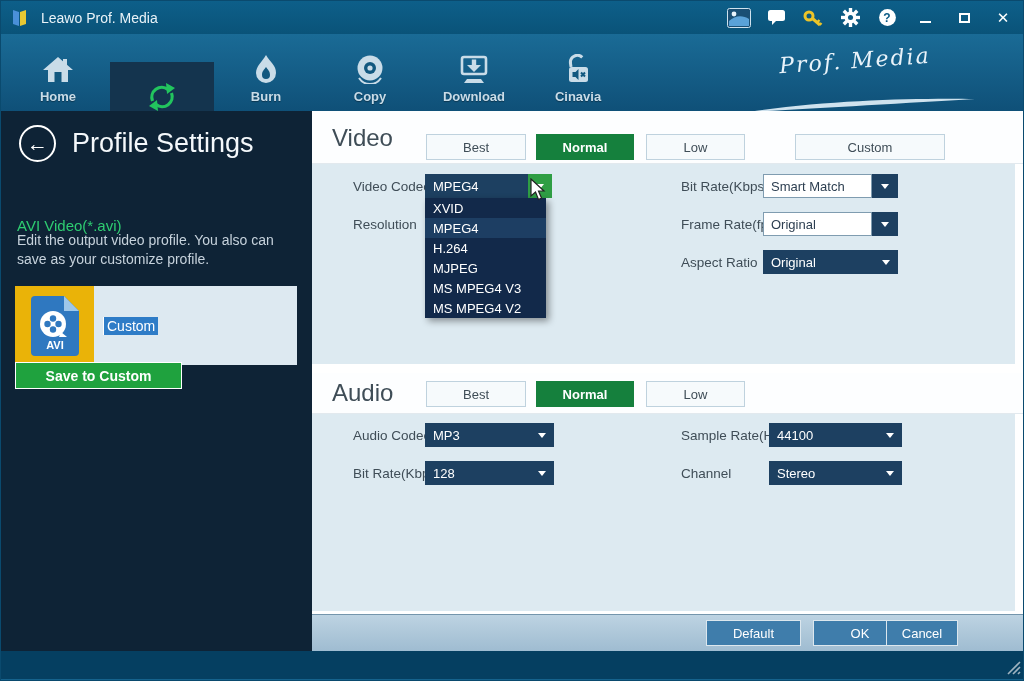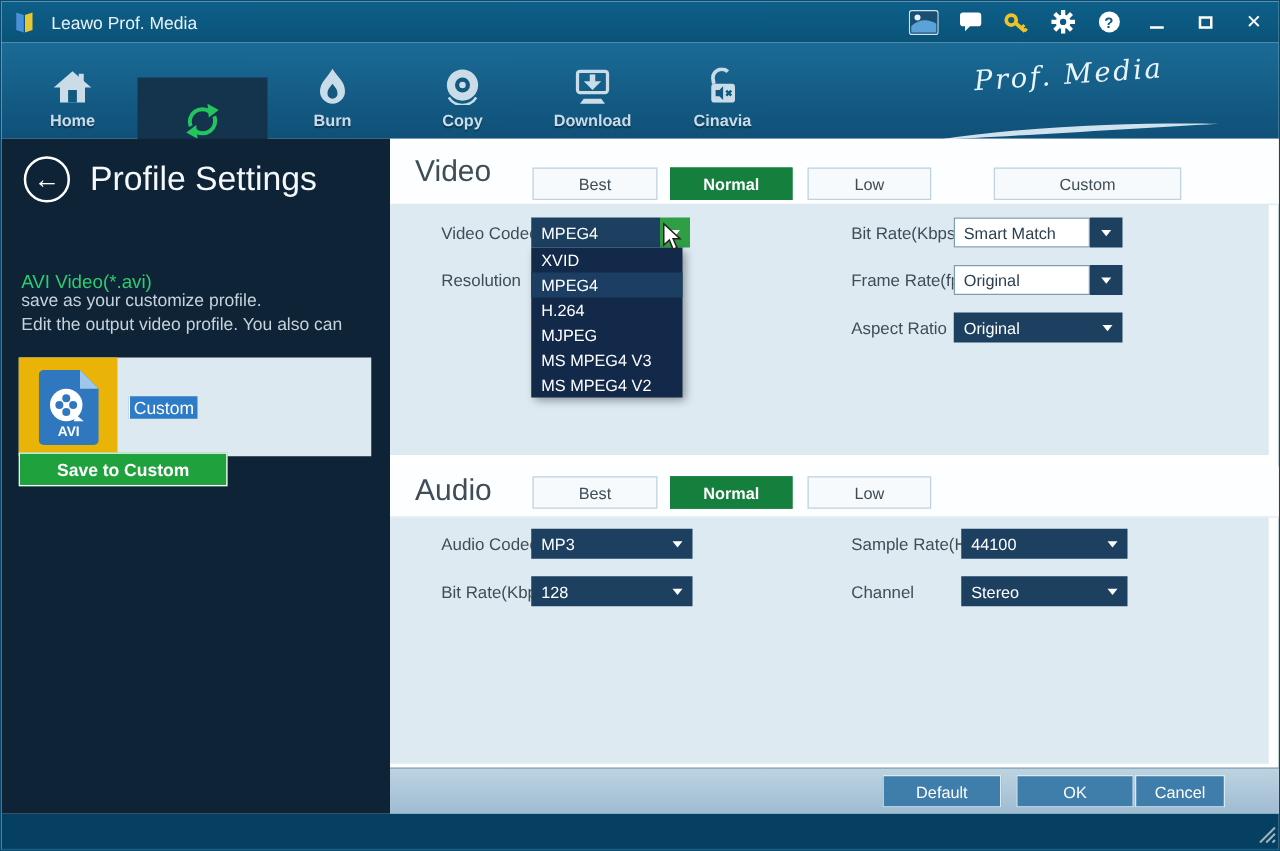--- a/index.html
+++ b/index.html
@@ -210,22 +210,22 @@
     <svg class="brand-swoosh" width="230" height="18" viewBox="0 0 230 18">
         <path d="M2 16 C 80 4 170 2 228 3 C 160 7 60 13 2 16 Z" fill="#cfe2ee"></path>
       </svg>
   </div>
 
   <div id="sidebar">
     <div class="back-btn">←</div>
     <div class="sb-title">Profile Settings</div>
     <div class="sb-profile-name">AVI Video(*.avi)</div>
     <div class="sb-desc">
+      <div>Edit the output video profile. You also can</div>
       <div>save as your customize profile.</div>
-      <div>Edit the output video profile. You also can</div>
     </div>
     <div class="profile-card">
       <div class="card-icon-area">
         <svg width="48" height="60" viewBox="0 0 48 60">
           <path d="M4 0 H33 L48 15 V56 a4 4 0 0 1 -4 4 H4 a4 4 0 0 1 -4 -4 V4 a4 4 0 0 1 4 -4 Z" fill="#2f78c0"></path>
           <polygon points="33,0 48,15 33,15" fill="#9ec7ea"></polygon>
           <circle cx="22" cy="28" r="13" fill="#ffffff"></circle>
           <circle cx="22" cy="22.5" r="3.2" fill="#2f78c0"></circle>
           <circle cx="22" cy="33.5" r="3.2" fill="#2f78c0"></circle>
           <circle cx="16.5" cy="28" r="3.2" fill="#2f78c0"></circle>
@@ -321,21 +321,21 @@
 
   <span class="lbl" style="left:680px; top:465px;">Channel</span>
   <div class="navy-field" style="left:768px; top:460px; width:133px;">
     <span>Stereo</span>
     <span class="chev"></span>
   </div>
 
   <div id="bottombar">
     <div class="dlg-btn" style="left:394px; width:95px;">Default</div>
     <div class="dlg-btn" style="left:501px; width:94px;">OK</div>
-    <div class="dlg-btn" style="left:596px; width:72px;">Cancel</div>
+    <div class="dlg-btn" style="left:574px; width:72px;">Cancel</div>
   </div>
 
   <div id="footer">
     <svg class="resize-grip" width="16" height="16" viewBox="0 0 16 16">
       <path d="M15 3 L3 15 M15 8 L8 15 M15 13 L13 15" stroke="#9fb3c0" stroke-width="1.6"></path>
     </svg>
   </div>
 
   <svg id="mouse-cursor" width="20" height="24" viewBox="0 0 20 24">
     <polygon points="2,1 2,18 6.5,14 9.5,21.5 12.5,20 9.5,13 15,13" fill="#ffffff" stroke="#222" stroke-width="1.2"></polygon>

